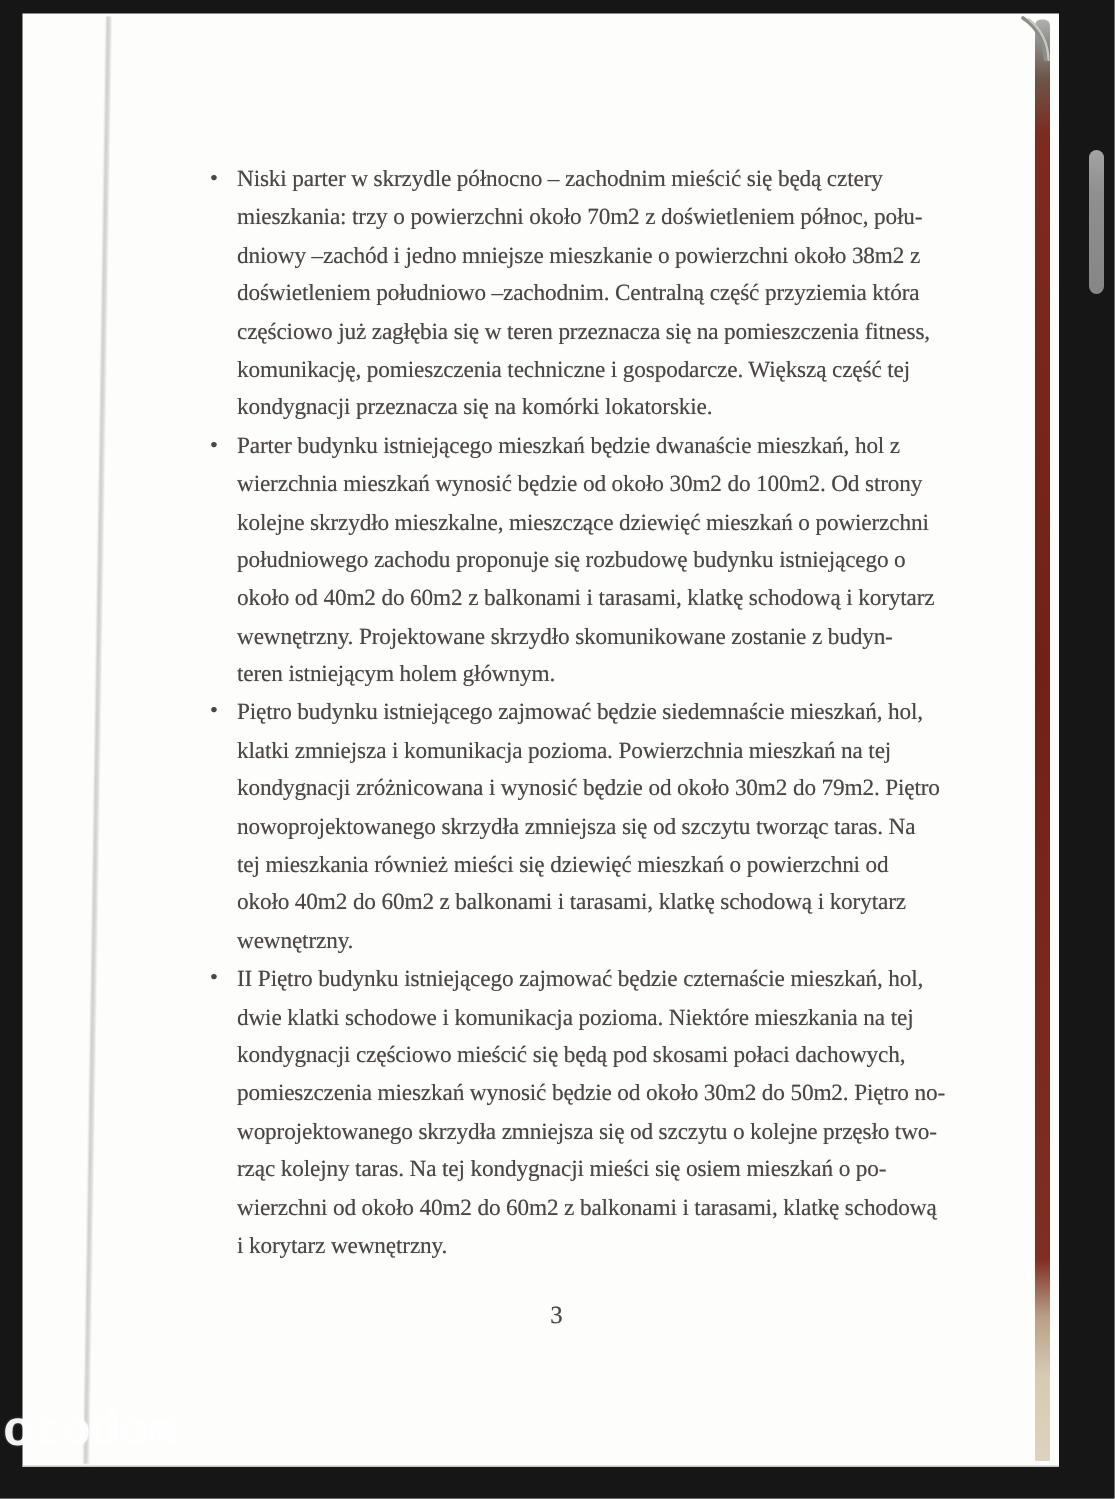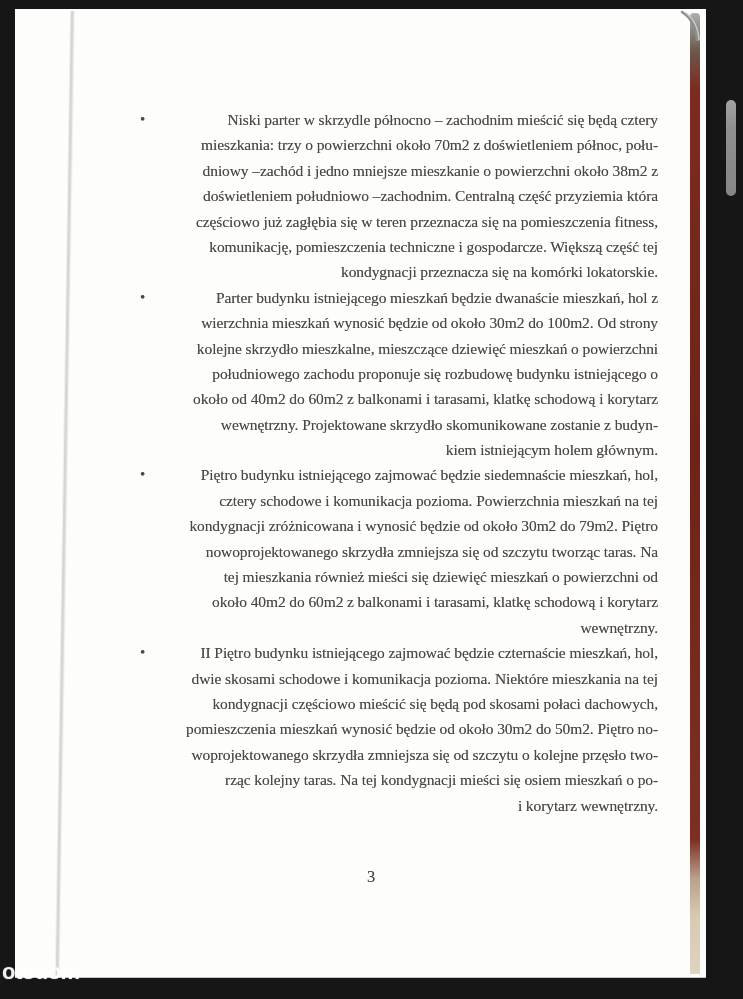--- a/index.html
+++ b/index.html
@@ -72,21 +72,21 @@
   .bullet-item{position:relative;}
   .bullet-marker{
     position:absolute;
     left:-18px;top:0;
     font-size:15px;
     line-height:25.4px;
   }
   .bullet-lines{width:500px;}
   .text-line{
     white-space:nowrap;
-    text-align:right;
+    text-align:left;
     height:25.4px;
   }
   .page-number{
     position:absolute;
     left:336px;top:858px;
     width:40px;
     text-align:center;
     font-size:16.5px;
     color:var(--ink);
     text-shadow:0 0 0.5px rgba(76,71,68,0.55);
@@ -94,24 +94,24 @@
   
   .scrollbar-thumb{
     position:absolute;
     left:726px;top:100px;
     width:10px;height:96px;
     border-radius:5px;
     background:linear-gradient(to bottom,#a3a3a3,var(--scrollbar-thumb) 30%,#868686);
   }
   .watermark{
     position:absolute;
-    left:2px;top:959px;
-    font-family:Liberation Sans, sans-serif;
+    left:2px;top:936px;
+    font-family:Liberation Mono, monospace;
     font-weight:700;
-    font-size:22px;
+    font-size:33px;
     letter-spacing:-0.5px;
     color:var(--watermark);
     opacity:0.95;
     z-index:10;
     text-shadow:0 0 1.5px rgba(255,255,255,0.35);
   }
 </style>
 </head>
 <body>
 
@@ -135,44 +135,45 @@
         </div>
         <div class="bullet-item">
           <span class="bullet-marker">•</span>
           <div class="bullet-lines">
             <div class="text-line">Parter budynku istniejącego mieszkań będzie dwanaście mieszkań, hol z</div>
             <div class="text-line">wierzchnia mieszkań wynosić będzie od około 30m2 do 100m2. Od strony</div>
             <div class="text-line">kolejne skrzydło mieszkalne, mieszczące dziewięć mieszkań o powierzchni</div>
             <div class="text-line">południowego zachodu proponuje się rozbudowę budynku istniejącego o</div>
             <div class="text-line">około od 40m2 do 60m2 z balkonami i tarasami, klatkę schodową i korytarz</div>
             <div class="text-line">wewnętrzny. Projektowane skrzydło skomunikowane zostanie z budyn-</div>
-            <div class="text-line">kiem istniejącym holem głównym.</div>
+            <div class="text-line">teren istniejącym holem głównym.</div>
           </div>
         </div>
         <div class="bullet-item">
           <span class="bullet-marker">•</span>
           <div class="bullet-lines">
             <div class="text-line">Piętro budynku istniejącego zajmować będzie siedemnaście mieszkań, hol,</div>
-            <div class="text-line">cztery schodowe i komunikacja pozioma. Powierzchnia mieszkań na tej</div>
+            <div class="text-line">klatki zmniejsza i komunikacja pozioma. Powierzchnia mieszkań na tej</div>
             <div class="text-line">kondygnacji zróżnicowana i wynosić będzie od około 30m2 do 79m2. Piętro</div>
             <div class="text-line">nowoprojektowanego skrzydła zmniejsza się od szczytu tworząc taras. Na</div>
             <div class="text-line">tej mieszkania również mieści się dziewięć mieszkań o powierzchni od</div>
             <div class="text-line">około 40m2 do 60m2 z balkonami i tarasami, klatkę schodową i korytarz</div>
             <div class="text-line">wewnętrzny.</div>
           </div>
         </div>
         <div class="bullet-item">
           <span class="bullet-marker">•</span>
           <div class="bullet-lines">
             <div class="text-line">II Piętro budynku istniejącego zajmować będzie czternaście mieszkań, hol,</div>
-            <div class="text-line">dwie skosami schodowe i komunikacja pozioma. Niektóre mieszkania na tej</div>
+            <div class="text-line">dwie klatki schodowe i komunikacja pozioma. Niektóre mieszkania na tej</div>
             <div class="text-line">kondygnacji częściowo mieścić się będą pod skosami połaci dachowych,</div>
             <div class="text-line">pomieszczenia mieszkań wynosić będzie od około 30m2 do 50m2. Piętro no-</div>
             <div class="text-line">woprojektowanego skrzydła zmniejsza się od szczytu o kolejne przęsło two-</div>
             <div class="text-line">rząc kolejny taras. Na tej kondygnacji mieści się osiem mieszkań o po-</div>
+            <div class="text-line">wierzchni od około 40m2 do 60m2 z balkonami i tarasami, klatkę schodową</div>
             <div class="text-line">i korytarz wewnętrzny.</div>
           </div>
         </div>
       </div>
 
     <div class="page-number">3</div>
 
     <div class="red-stripe"></div>
     <svg class="curl" viewBox="0 0 22 32" width="22" height="32">
       <path d="M19,31 Q18,12 4,3" fill="none" stroke="#8d8d89" stroke-width="2.5" stroke-linecap="round"></path>

